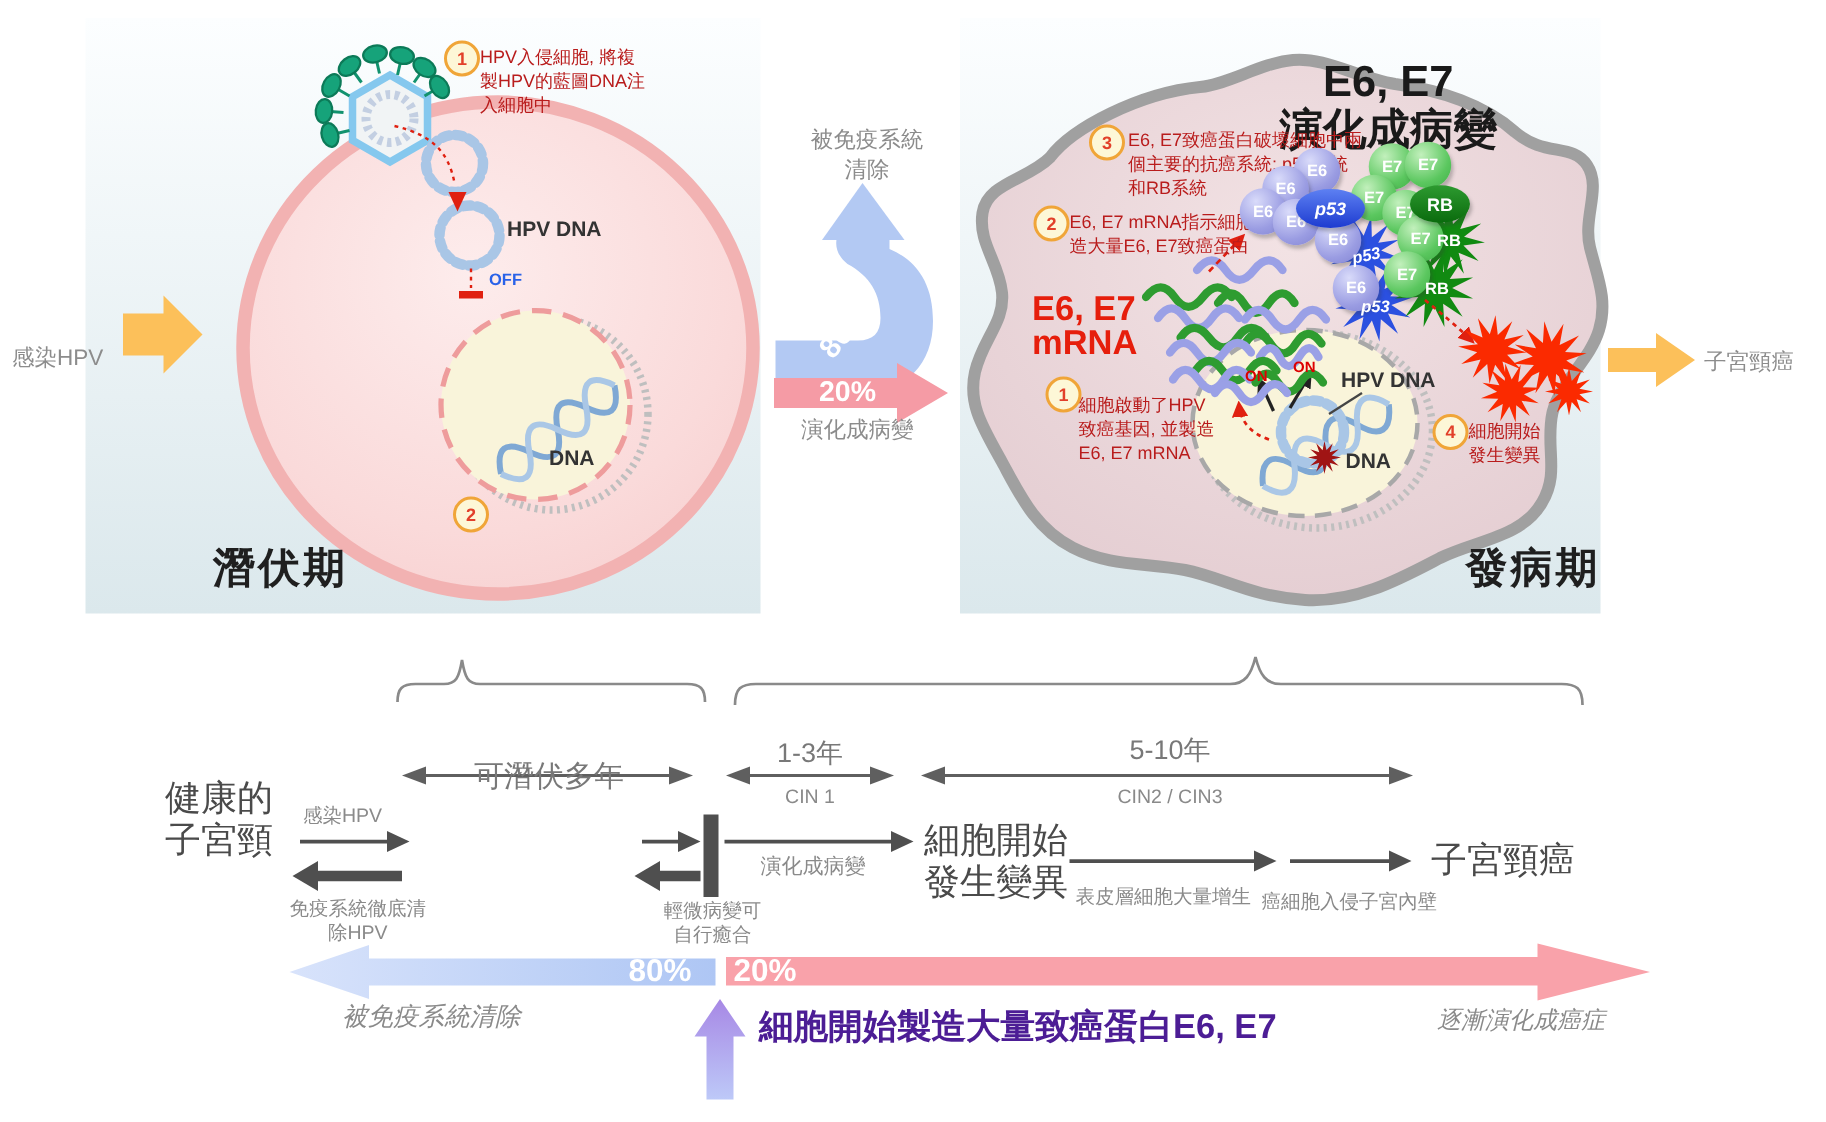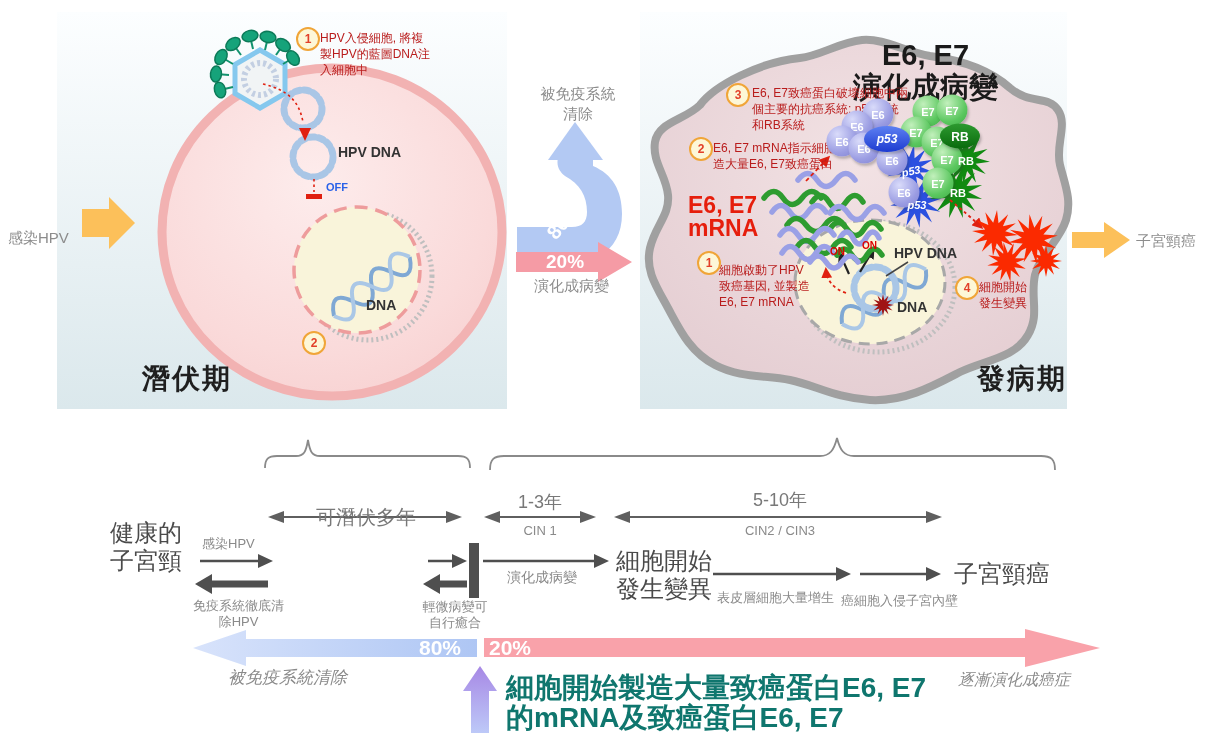--- a/index.html
+++ b/index.html
@@ -32,21 +32,21 @@
       background:radial-gradient(circle at 35% 28%,#d9dbfa 0%,#9a9ce2 62%,#8183d2 100%);text-align:center;}
   .e7{width:31px;height:31px;border-radius:50%;font-size:11px;
       background:radial-gradient(circle at 35% 28%,#c2f0bc 0%,#5bc75f 62%,#3fae46 100%);}
   .p53oval{width:46px;height:26px;border-radius:50%;font-size:12px;font-style:italic;
       background:linear-gradient(180deg,#5d80f2 0%,#1d3bd0 100%);}
   .rboval{width:40px;height:25px;border-radius:50%;font-size:12px;
       background:linear-gradient(180deg,#2d9a30 0%,#0a6b0d 100%);}
   .burstlab{position:absolute;z-index:6;color:#ffffff;font-weight:bold;font-size:11px;
       transform:translate(-50%,-50%);}
   .redbig{font-size:23px;font-weight:bold;color:#e61e0c;line-height:1.02;}
-  .hl{font-size:28px;font-weight:bold;color:#0f766e;}
+  .hl{font-size:23px;font-weight:bold;color:#4c1d95;}
 </style>
 </head>
 <body>
 
 <div id="stage">
 
 <svg id="bgsvg" width="1217" height="748" viewBox="0 0 1217 748">
   <defs>
     <linearGradient id="panelG" x1="0" y1="0" x2="0" y2="1">
       <stop offset="0" stop-color="#fcfeff"></stop>
@@ -284,25 +284,24 @@
 <div class="t periodlab" style="left:505px;top:523px;width:70px;font-size:13px;color:#8a8a8a;">CIN 1</div>
 <div class="t periodlab" style="left:740px;top:488px;width:80px;font-size:18px;">5-10年</div>
 <div class="t periodlab" style="left:730px;top:523px;width:100px;font-size:13px;color:#8a8a8a;">CIN2 / CIN3</div>
 
 <div class="t flowstage" style="left:105px;top:519px;width:82px;">健康的子宮頸</div>
 <div class="t flowstage" style="left:612px;top:547px;width:104px;">細胞開始發生變異</div>
 <div class="t flowstage" style="left:954px;top:560px;width:110px;text-align:left;">子宮頸癌</div>
 
 <div class="t smallgray" style="left:202px;top:536px;">感染HPV</div>
 <div class="t smallgray" style="left:190px;top:598px;width:97px;">免疫系統徹底清除HPV</div>
-<div class="t smallgray" style="left:420px;top:599px;width:70px;">輕微病變可自行癒合</div>
+<div class="t smallgray" style="left:440px;top:599px;width:70px;">輕微病變可自行癒合</div>
 <div class="t smallgray" style="left:507px;top:569px;font-size:14px;">演化成病變</div>
 <div class="t smallgray" style="left:717px;top:590px;">表皮層細胞大量增生</div>
 <div class="t smallgray" style="left:841px;top:593px;">癌細胞入侵子宮內壁</div>
 
 <div class="t pct-white" style="left:419px;top:636px;font-size:21px;">80%</div>
 <div class="t pct-white" style="left:489px;top:636px;font-size:21px;">20%</div>
 <div class="t itnote" style="left:228px;top:666px;font-size:17px;">被免疫系統清除</div>
 <div class="t itnote" style="left:958px;top:670px;font-size:16px;">逐漸演化成癌症</div>
 <div class="t hl" style="left:506px;top:669px;">細胞開始製造大量致癌蛋白E6, E7</div>
-<div class="t hl" style="left:506px;top:699px;">的mRNA及致癌蛋白E6, E7</div>
 
 </div>
 
 </body></html>

